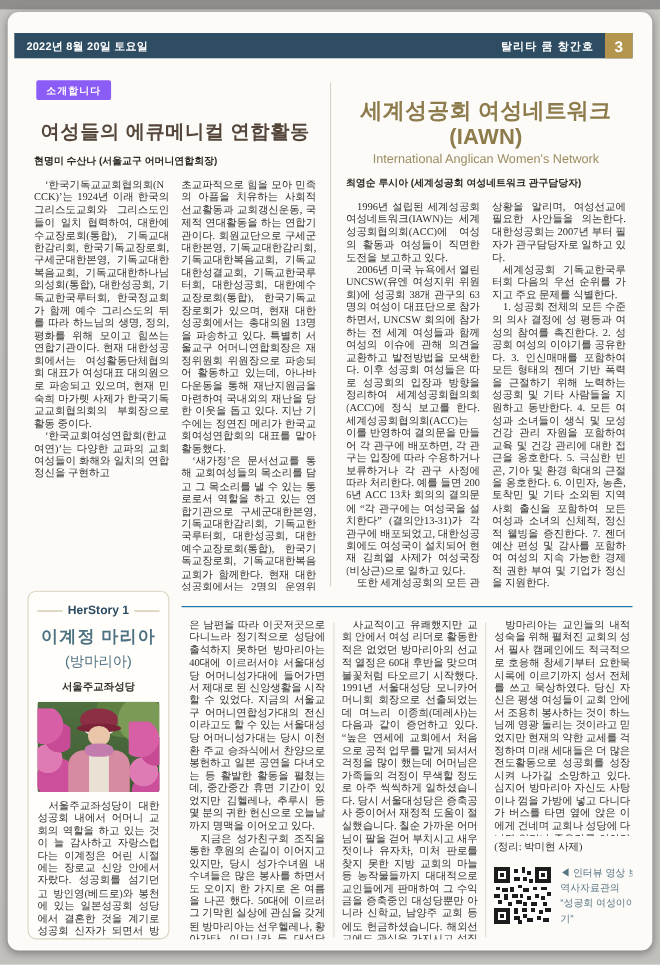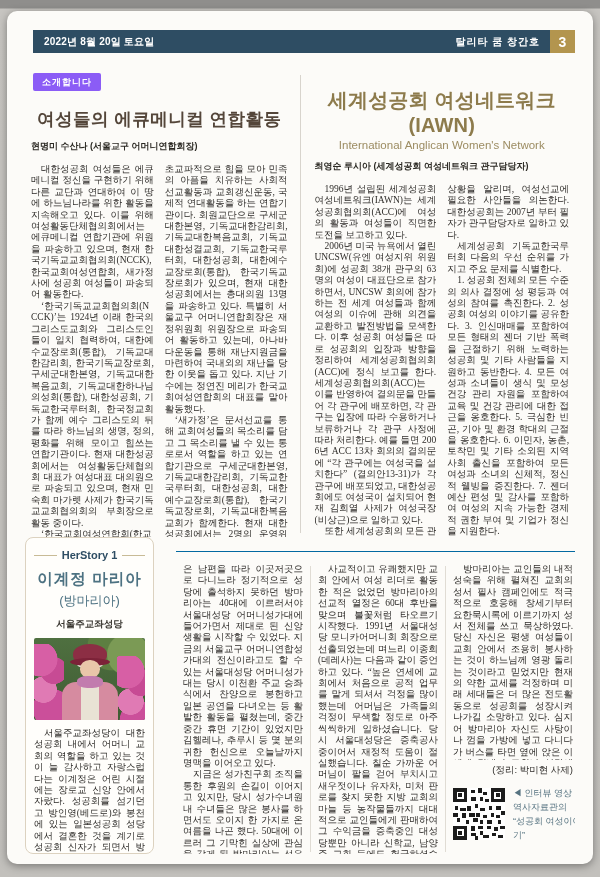--- a/index.html
+++ b/index.html
@@ -10,21 +10,21 @@
     font-family: "Liberation Sans", sans-serif;
   }
   .page {
     position:absolute; left:7px; right:7px; top:11px; bottom:13px;
     background:#fcfbf8; border-radius:10px;
     box-shadow:0 2px 8px rgba(0,0,0,.38);
     overflow:hidden;
   }
   
   .topbar {
-    position:absolute; left:26px; right:18px; top:19px; height:23px;
+    position:absolute; left:6px; right:18px; top:19px; height:23px;
     background:#2e4d63; color:#fff; display:flex; align-items:center;
     font-size:10px; font-weight:bold;
   }
   .topbar .date { padding-left:11px; letter-spacing:.2px; }
   .topbar .spacer { flex:1; }
   .topbar .issue { margin-right:10px; letter-spacing:1px; }
   .pagenum {
     width:25px; height:23px; background:#b3954e; color:#fff;
     display:flex; align-items:center; justify-content:center;
     font-size:14px; font-weight:bold;
@@ -55,21 +55,21 @@
   p.body {
     margin:0; text-indent:10px; text-align:justify;
     font-family:"Liberation Serif", serif;
     font-size:9.5px; line-height:11.4px; color:#2f2d2a;
     word-break:break-all;
   }
   p.body.cont { text-indent:0; }
   .h-left  .twocol { height:382px; }
   .h-right .twocol { height:368px; }
   
-  .bottom { position:absolute; left:18px; right:18px; top:526px; bottom:10px; display:flex; gap:22px; }
+  .bottom { position:absolute; left:18px; right:18px; top:526px; bottom:10px; display:flex; gap:11px; }
   .hs-box {
     width:129px; flex:0 0 129px;
     border:1px solid #dcd2c0; border-radius:8px; background:#fffefb;
     padding:9px 8px 8px; overflow:hidden;
   }
   .hs-label { display:flex; align-items:center; gap:5px; margin-top:2px; }
   .hs-label .rule { flex:1; height:1px; background:#c8bb96; }
   .hs-label .txt { color:#2e4d63; font-size:11px; font-weight:bold; white-space:nowrap; }
   .hs-name { text-align:center; color:#4d7282; font-size:15.5px; font-weight:bold; margin-top:8px; letter-spacing:1px; }
   .hs-bapt { text-align:center; color:#4d7282; font-size:13px; margin-top:2px; }
@@ -104,21 +104,21 @@
     width:56px; height:40px; background:#d68ba0; border-radius:14px 14px 0 0; }
   .p-shirt { position:absolute; left:50%; top:48px; transform:translateX(-50%);
     width:18px; height:34px; background:#e9e2d4; }
   .hs-text { margin-top:8px; height:150px; overflow:hidden; }
   
   .bcols { flex:1; display:flex; gap:0; border-top:1px solid #0369a1; margin-top:14px; padding-top:12px; }
   .bcol { flex:1; padding:0 7px; overflow:hidden; }
   .bdiv { width:1px; background:#e0dcd4; margin:2px 0; }
   .bcol.last { display:flex; flex-direction:column; padding-right:2px; }
   .bcol.last .btext { max-height:196px; overflow:hidden; }
-  .signature { text-align:right; font-family:Liberation Sans, sans-serif; font-size:9.5px; color:#2f2d2a; margin-top:4px; }
+  .signature { text-align:left; font-family:Liberation Serif, serif; font-size:9.5px; color:#2f2d2a; margin-top:4px; }
   .qr-row { display:flex; gap:8px; margin-top:9px; align-items:center; }
   .qr { width:52px; height:52px; flex:0 0 52px; }
   .qr-caption { font-size:9px; color:#567380; line-height:14px; }
   .qr-caption .c1 { white-space:nowrap; }
 </style>
 </head>
 <body>
 
 <div class="page">
 
@@ -129,21 +129,20 @@
     <span class="pagenum">3</span>
   </div>
 
   <div class="cols-top">
     <section class="half left h-left">
       <span class="badge">소개합니다</span>
       <h1 class="title-left">여성들의 에큐메니컬 연합활동</h1>
       <div class="byline">현명미 수산나 (서울교구 어머니연합회장)</div>
       <div class="twocol">
         <div class="col">
-          <p class="body">대한성공회 여성들은 에큐메니컬 정신을 구현하기 위해 다른 교단과 연대하여 이 땅에 하느님나라를 위한 활동을 지속해오고 있다. 이를 위해 여성활동단체협의회에서는 에큐메니컬 연합기관에 위원을 파송하고 있으며, 현재 한국기독교교회협의회(NCCK), 한국교회여성연합회, 새가정사에 성공회 여성들이 파송되어 활동한다.</p>
           <p class="body">‘한국기독교교회협의회(NCCK)’는 1924년 이래 한국의 그리스도교회와 그리스도인들이 일치 협력하여, 대한예수교장로회(통합), 기독교대한감리회, 한국기독교장로회, 구세군대한본영, 기독교대한복음교회, 기독교대한하나님의성회(통합), 대한성공회, 기독교한국루터회, 한국정교회가 함께 예수 그리스도의 뒤를 따라 하느님의 생명, 정의, 평화를 위해 모이고 힘쓰는 연합기관이다. 현재 대한성공회에서는 여성활동단체협의회 대표가 여성대표 대의원으로 파송되고 있으며, 현재 민숙희 마가렛 사제가 한국기독교교회협의회의 부회장으로 활동 중이다.</p>
           <p class="body">‘한국교회여성연합회(한교여연)’는 다양한 교파의 교회여성들이 화해와 일치의 연합정신을 구현하고</p>
         </div>
         <div class="col">
           <p class="body cont">초교파적으로 힘을 모아 민족의 아픔을 치유하는 사회적 선교활동과 교회갱신운동, 국제적 연대활동을 하는 연합기관이다. 회원교단으로 구세군대한본영, 기독교대한감리회, 기독교대한복음교회, 기독교대한성결교회, 기독교한국루터회, 대한성공회, 대한예수교장로회(통합), 한국기독교장로회가 있으며, 현재 대한성공회에서는 총대의원 13명을 파송하고 있다. 특별히 서울교구 어머니연합회장은 재정위원회 위원장으로 파송되어 활동하고 있는데, 아나바다운동을 통해 재난지원금을 마련하여 국내외의 재난을 당한 이웃을 돕고 있다. 지난 기수에는 정연진 메리가 한국교회여성연합회의 대표를 맡아 활동했다.</p>
           <p class="body">‘새가정’은 문서선교를 통해 교회여성들의 목소리를 담고 그 목소리를 낼 수 있는 통로로서 역할을 하고 있는 연합기관으로 구세군대한본영, 기독교대한감리회, 기독교한국루터회, 대한성공회, 대한예수교장로회(통합), 한국기독교장로회, 기독교대한복음교회가 함께한다. 현재 대한성공회에서는 2명의 운영위원이 파송되어 활동중이다. 그리스도 안에서 일치를 향한 한국교회여성들의 노력에 많은 격려를 바란다.</p>
         </div>
       </div>
     </section>
 

